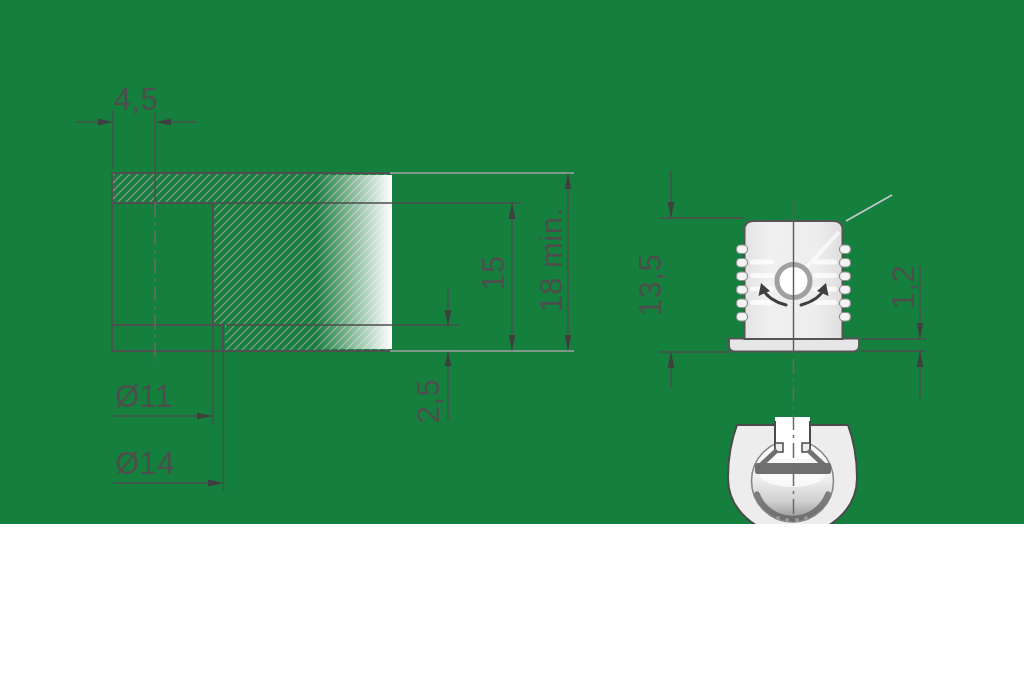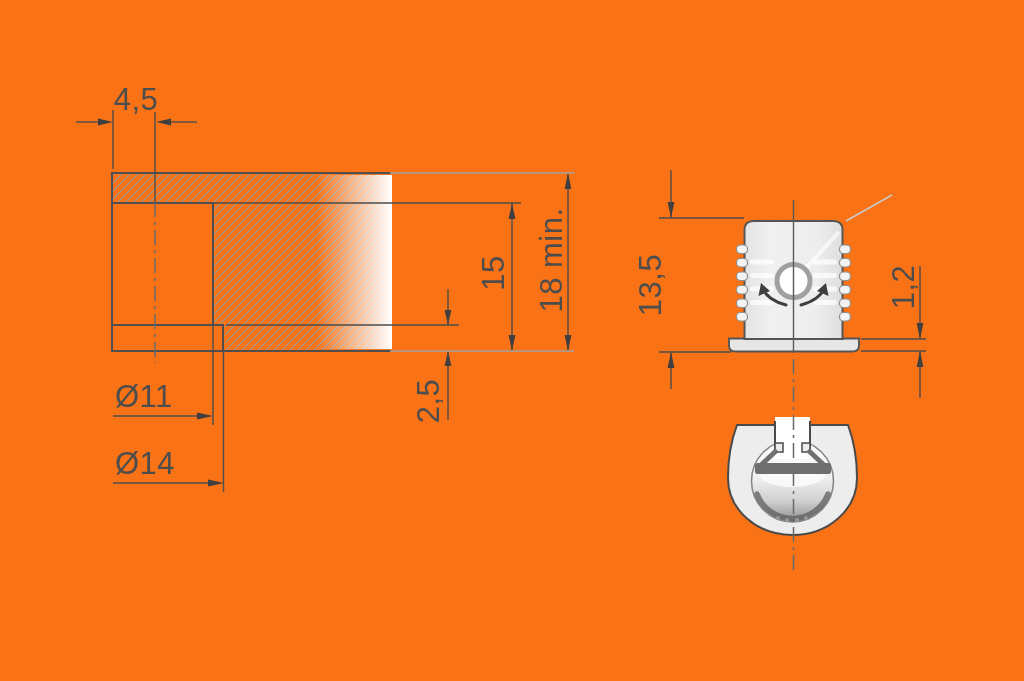--- a/index.html
+++ b/index.html
@@ -3,22 +3,22 @@
 <meta charset="utf-8">
 <style>
   html, body {
     margin: 0;
     padding: 0;
     background: #ffffff;
   }
   .canvas-wrap {
     position: relative;
     width: 1024px;
-    height: 681px;
-    background: #f97316;
+    height: 524px;
+    background: #15803d;
     overflow: hidden;
   }
   svg {
     display: block;
   }
   .dim-text {
     font-family: "Liberation Sans", "DejaVu Sans", sans-serif;
     font-size: 31px;
     font-weight: 400;
     fill: #4d4d4d;

